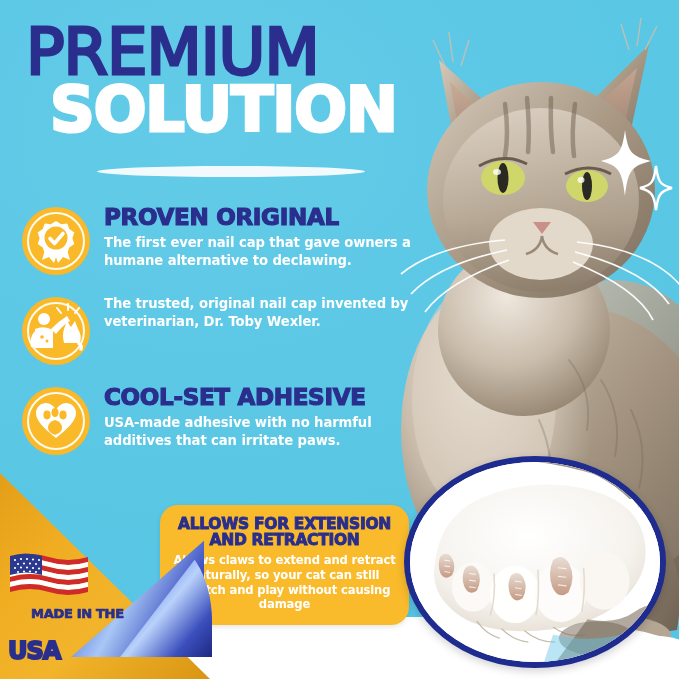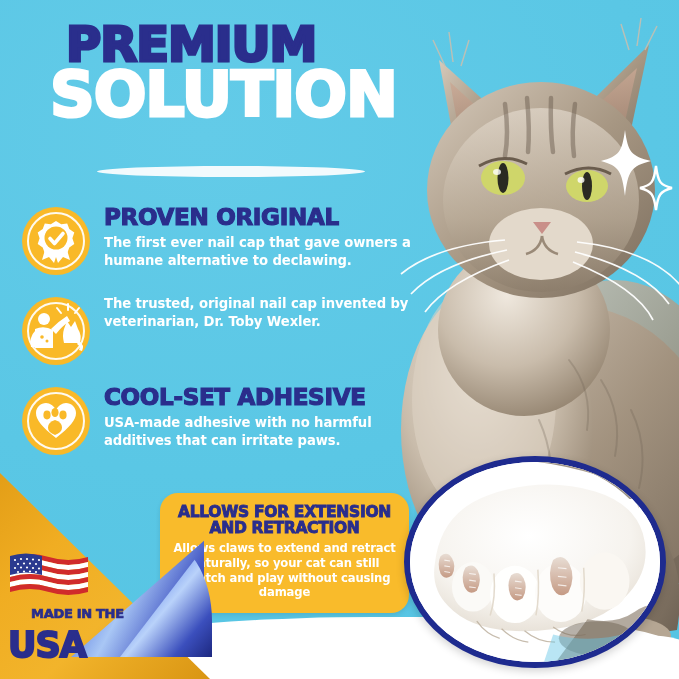--- a/index.html
+++ b/index.html
@@ -30,29 +30,28 @@
     background:#ffffff;
     border-radius:48% 10% 0 0 / 40px 18px 0 0;
   }
 
   
   .title-wrap {
     position:absolute; left:26px; top:22px; width:420px;
   }
   .t-premium {
     font-family:"DejaVu Sans", sans-serif;
-    font-weight:700;
-    font-size:48px;
+    font-weight:400;
+    font-size:64px;
     line-height:0.94;
     letter-spacing:-1px;
     color:#2a2e8c;
     -webkit-text-stroke:3px #2a2e8c;
     text-shadow:0 2px 0 rgba(0,0,0,.06);
     white-space:nowrap;
-    margin-left:40px;
   }
   .t-solution {
     font-family:"DejaVu Sans", sans-serif;
     font-weight:900;
     font-size:62px;
     line-height:0.98;
     letter-spacing:-1px;
     color:#ffffff;
     -webkit-text-stroke:3px #ffffff;
     margin-top:-2px;
@@ -102,21 +101,21 @@
     font-weight:bold;
     font-size:13.2px;
     line-height:1.38;
     color:#ffffff;
     letter-spacing:-0.1px;
   }
 
   
   .callout {
     position:absolute;
-    left:160px; top:493px;
+    left:160px; top:505px;
     width:249px; height:120px;
     background:#f9bb2b;
     border-radius:18px;
     padding:11px 10px 8px 10px;
     text-align:center;
     box-shadow:0 2px 5px rgba(0,0,0,.10);
   }
   .callout-title {
     font-family:"DejaVu Sans", sans-serif;
     font-weight:900;
@@ -167,21 +166,21 @@
     font-family:"DejaVu Sans", sans-serif;
     font-weight:900; font-size:13px;
     letter-spacing:-0.3px;
     color:#2a2e8c;
     padding-left:23px;
     -webkit-text-stroke:.7px #2a2e8c;
   }
   .usa-big {
     position:absolute; left:8px; bottom:16px;
     font-family:"DejaVu Sans", sans-serif;
-    font-weight:900; font-size:35px;
+    font-weight:900; font-size:24px;
     letter-spacing:-1px;
     line-height:1;
     color:#2a2e8c;
     -webkit-text-stroke:2px #2a2e8c;
   }
 
   
   .cat-layer { position:absolute; right:0; top:0; width:360px; height:679px; }
 
   

